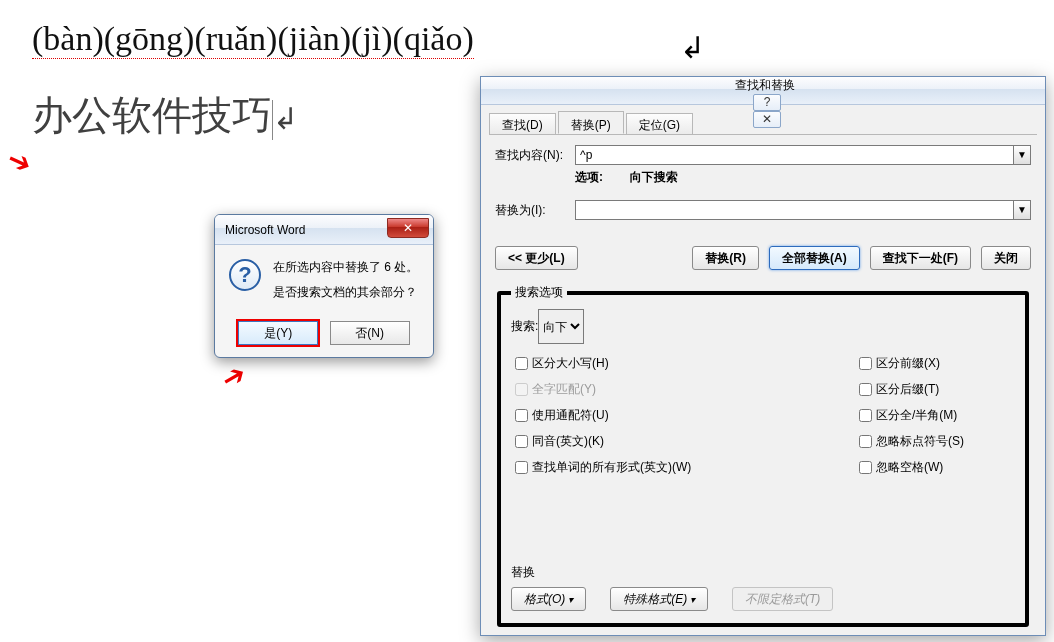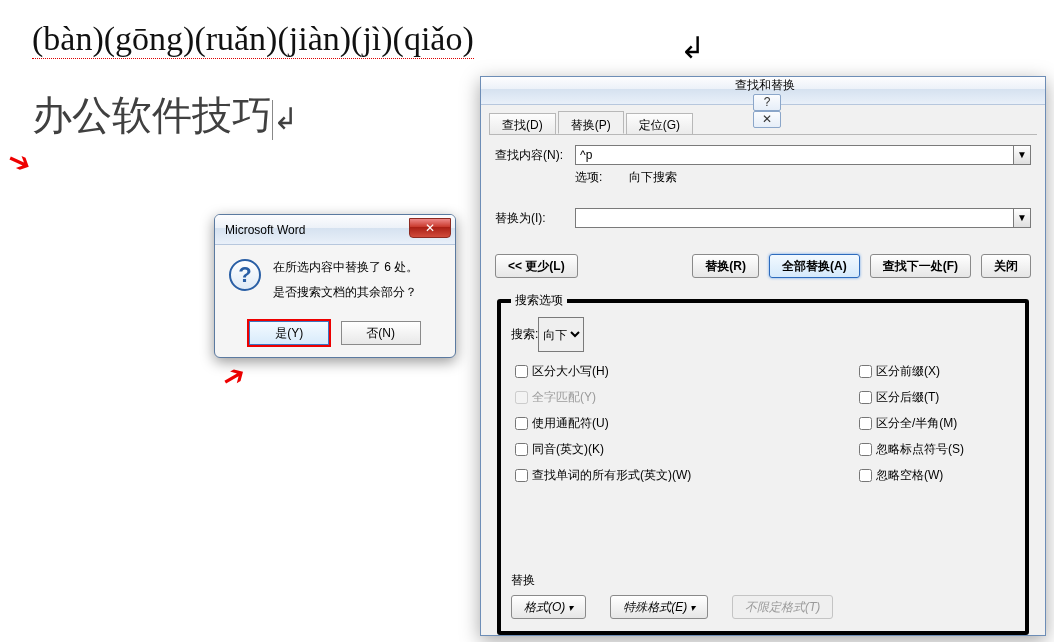--- a/index.html
+++ b/index.html
@@ -47,21 +47,21 @@
     position: absolute;
     font-size: 28px;
     color: #e00;
     transform-origin: center;
   }
   
   .alert-dlg {
     position: absolute;
     left: 214px;
     top: 214px;
-    width: 242px;
+    width: 220px;
     border: 1px solid #5b7aa0;
     border-radius: 6px;
     box-shadow: 0 4px 14px rgba(0,0,0,0.4);
     background: #f5f5f5;
     overflow: hidden;
   }
   .alert-title {
     height: 30px;
     background: linear-gradient(#fdfdfe,#ecf1f8 45%,#d6e2f0 46%,#e9f0f9);
     border-bottom: 1px solid #b7c7dd;
@@ -200,21 +200,21 @@
     border:1px solid #7a7a7a;
     height:20px;
     padding:0 4px;
     font-size:12px;
   }
   .fr-combo .dd {
     width:17px;height:20px;border:1px solid #7a7a7a;border-left:none;
     background:linear-gradient(#fff,#dfdfdf);
     text-align:center;line-height:18px;font-size:10px;cursor:pointer;
   }
-  .fr-opt-line { padding-left:80px; margin-top:-4px; font-size:12px;}
+  .fr-opt-line { padding-left:80px; margin-top:-4px; font-size:12px;font-weight:bold;}
   .fr-btnrow {
     display:flex;
     gap:10px;
     padding: 18px 0 10px;
     align-items:center;
     font-weight:bold;
   }
   .fr-btn {
     height:24px;
     padding: 0 12px;
@@ -325,21 +325,21 @@
         <div class="fr-combo">
           <input type="text" value="^p" style="">
           <div class="dd">▼</div>
         </div>
       </div>
       <div class="fr-opt-line">
         <span>选项:</span>
         &nbsp;&nbsp;&nbsp;&nbsp;&nbsp;&nbsp;
         <span>向下搜索</span>
       </div>
-      <div class="fr-row" style="margin-top:22px;">
+      <div class="fr-row" style="margin-top:14px;">
         <div class="fr-label">替换为(I):</div>
         <div class="fr-combo">
           <input type="text" value="" style="">
           <div class="dd">▼</div>
         </div>
       </div>
 
       <div class="fr-btnrow">
         <div class="fr-btn"><span>&lt;&lt; 更少(L)</span></div>
         <div style="flex:1"></div>

